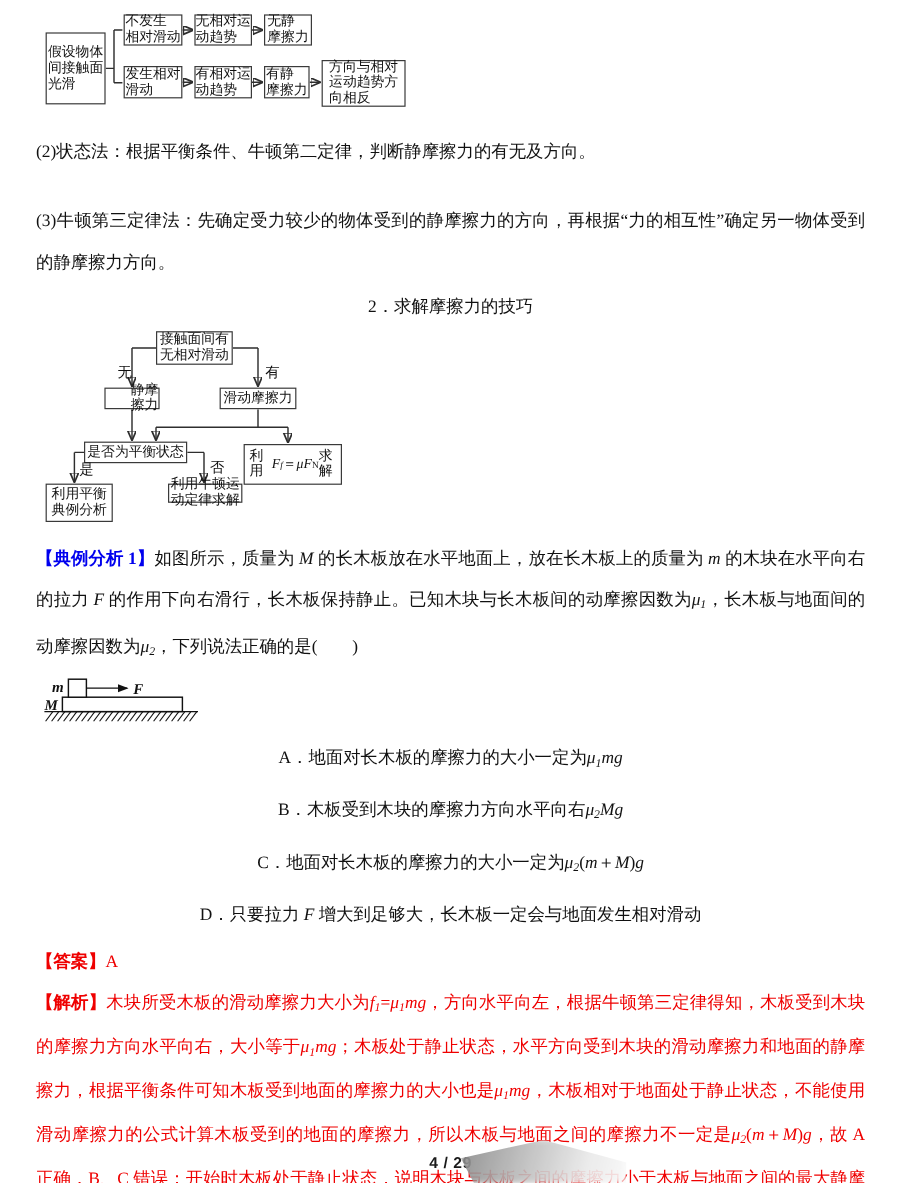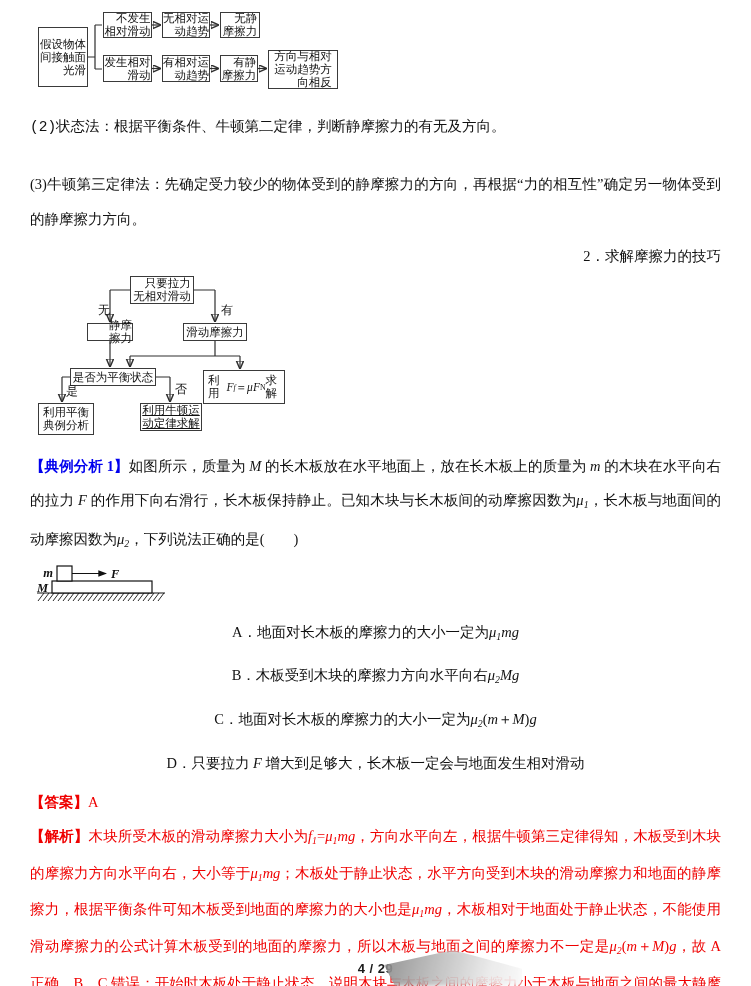--- a/index.html
+++ b/index.html
@@ -4,31 +4,31 @@
 <style>
   html,body{margin:0;padding:0;background:#fff;}
   .page{position:relative;width:751px;height:986px;background:#fff;overflow:hidden;
         padding:10px 30px 0;box-sizing:border-box;
         font-family:"Liberation Serif","DejaVu Serif",serif;color:#111;font-size:14.5px;}
   
   .fc{position:relative;}
   #fc1{width:312px;height:86px;margin-left:6px;}
   #fc2{width:256px;height:170px;margin-left:6px;margin-top:2px;}
   .fcbox{position:absolute;border:1.3px solid #3a3a3a;background:#fff;
-         display:flex;align-items:center;justify-content:center;text-align:right;
+         display:flex;align-items:center;justify-content:center;text-align:left;
          white-space:pre-line;font-size:11.5px;line-height:13px;color:#111;box-sizing:border-box;}
   .fcbox.left{justify-content:flex-start;text-align:left;padding-left:4px;}
   .fclabel{position:absolute;font-size:12px;line-height:12px;color:#111;}
   svg.connectors{position:absolute;left:0;top:0;pointer-events:none;}
   svg.connectors line, svg.connectors path{stroke:#2e2e2e;stroke-width:1.2;fill:none;}
   
   .para{margin:0;line-height:35px;text-align:justify;}
-  #p2{margin-top:14px;font-family:Liberation Mono, monospace;}
+  #p2{margin-top:14px;}
   #p3{margin-top:22px;}
-  #h2x{margin-top:6px;line-height:26px;text-align:right;}
+  #h2x{margin-top:6px;line-height:26px;text-align:center;}
   #example{margin-top:8px;line-height:34px;}
   .label-blue{color:#0000ee;font-weight:bold;}
   .label-red{color:#ef0000;font-weight:bold;}
   .red{color:#ef0000;}
   .opt{line-height:32px;margin-top:7px;text-align:center;}
   #optA{margin-top:8px;}
   #answer{line-height:32px;margin-top:7px;}
   #analysis{margin-top:2px;line-height:33px;text-align:justify;}
   
   .seg-p{}
@@ -101,33 +101,33 @@
       <line x1="74" y1="19" x2="74" y2="50" marker-end="url(#ar2)"></line>
       <line x1="179" y1="19" x2="179" y2="50" marker-end="url(#ar2)"></line>
       <line x1="74" y1="70" x2="74" y2="95" marker-end="url(#ar2)"></line>
       <path d="M179 70 V85 M94 85 H204"></path>
       <line x1="94" y1="85" x2="94" y2="95" marker-end="url(#ar2)"></line>
       <line x1="204" y1="85" x2="204" y2="97" marker-end="url(#ar2)"></line>
       <path d="M34 106 H26 M120 106 H134"></path>
       <line x1="26" y1="106" x2="26" y2="130" marker-end="url(#ar2)"></line>
       <line x1="134" y1="106" x2="134" y2="130" marker-end="url(#ar2)"></line>
     </svg>
-    <div class="fcbox" style="left:94px;top:5px;width:64px;height:28px;">只要拉力
+    <div class="fcbox" style="left:94px;top:5px;width:64px;height:28px;">接触面间有
 无相对滑动</div>
     <span class="fclabel" style="left:62px;top:33px;">无</span>
     <span class="fclabel" style="left:185px;top:33px;">有</span>
     <div class="fcbox" style="left:51px;top:52px;width:46px;height:18px;padding-left:21px;">静摩擦力</div>
     <div class="fcbox" style="left:147px;top:52px;width:64px;height:18px;">滑动摩擦力</div>
     <div class="fcbox" style="left:34px;top:97px;width:86px;height:18px;">是否为平衡状态</div>
     <span class="fclabel" style="left:30px;top:114px;">是</span>
     <span class="fclabel" style="left:139px;top:112px;">否</span>
     <div class="fcbox left" style="left:167px;top:99px;width:82px;height:34px;"><span class="seg-p">利用</span><span class="seg-v">F</span><span class="seg-sub">f</span><span class="seg-p">＝</span><span class="seg-v">μF</span><span class="seg-subp">N</span><span class="seg-p">求解</span></div>
     <div class="fcbox" style="left:2px;top:132px;width:56px;height:32px;">利用平衡
 典例分析</div>
-    <div class="fcbox" style="left:104px;top:132px;width:62px;height:28px;text-decoration:underline;">利用牛顿运
+    <div class="fcbox" style="left:104px;top:132px;width:62px;height:16px;">利用牛顿运
 动定律求解</div>
   </div>
 
   <p class="para" id="example"><span class="label-blue">【典例分析 1】</span><span><span class="seg-p">如图所示，质量为 </span><span class="seg-v">M</span><span class="seg-p"> 的长木板放在水平地面上，放在长木板上的质量为 </span><span class="seg-v">m</span><span class="seg-p"> 的木块在水平向右的拉力 </span><span class="seg-v">F</span><span class="seg-p"> 的作用下向右滑行，长木板保持静止。已知木块与长木板间的动摩擦因数为</span><span class="seg-v">μ</span><span class="seg-sub">1</span><span class="seg-p">，长木板与地面间的动摩擦因数为</span><span class="seg-v">μ</span><span class="seg-sub">2</span><span class="seg-p">，下列说法正确的是(　　)</span></span></p>
 
   <div id="figwrap">
     <svg width="140" height="45" viewBox="0 0 140 45">
       <defs>
         <marker id="ar3" markerWidth="8" markerHeight="8" refX="7" refY="3" orient="auto">
           <path d="M0,0L8,3L0,6z" fill="#111" stroke="none"></path>

